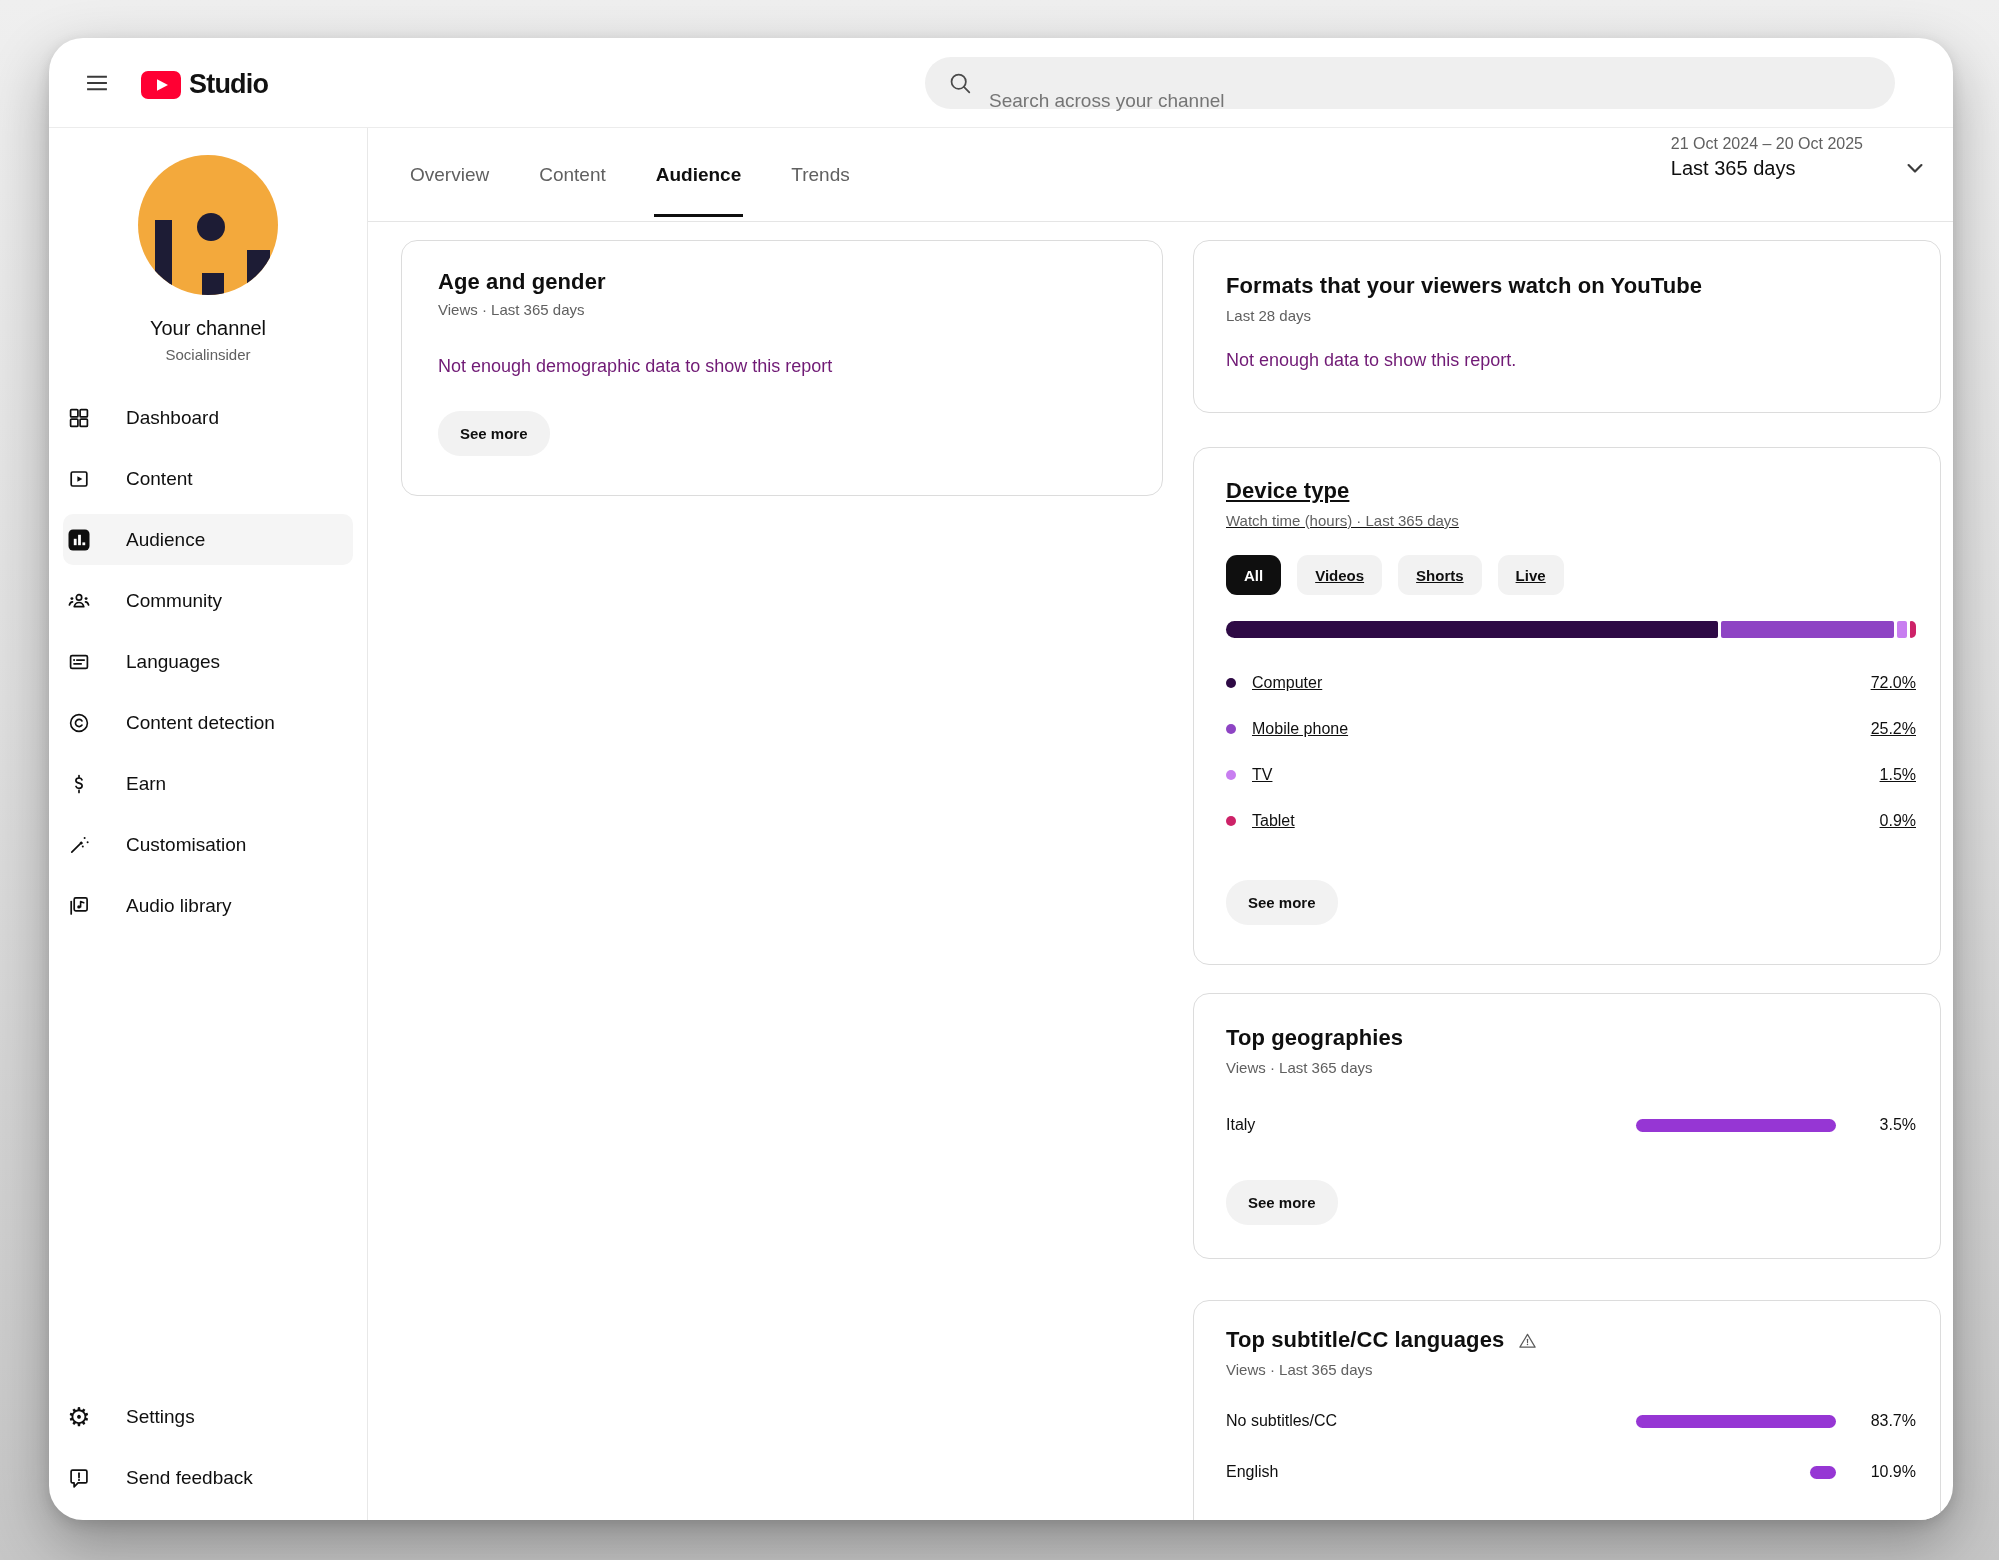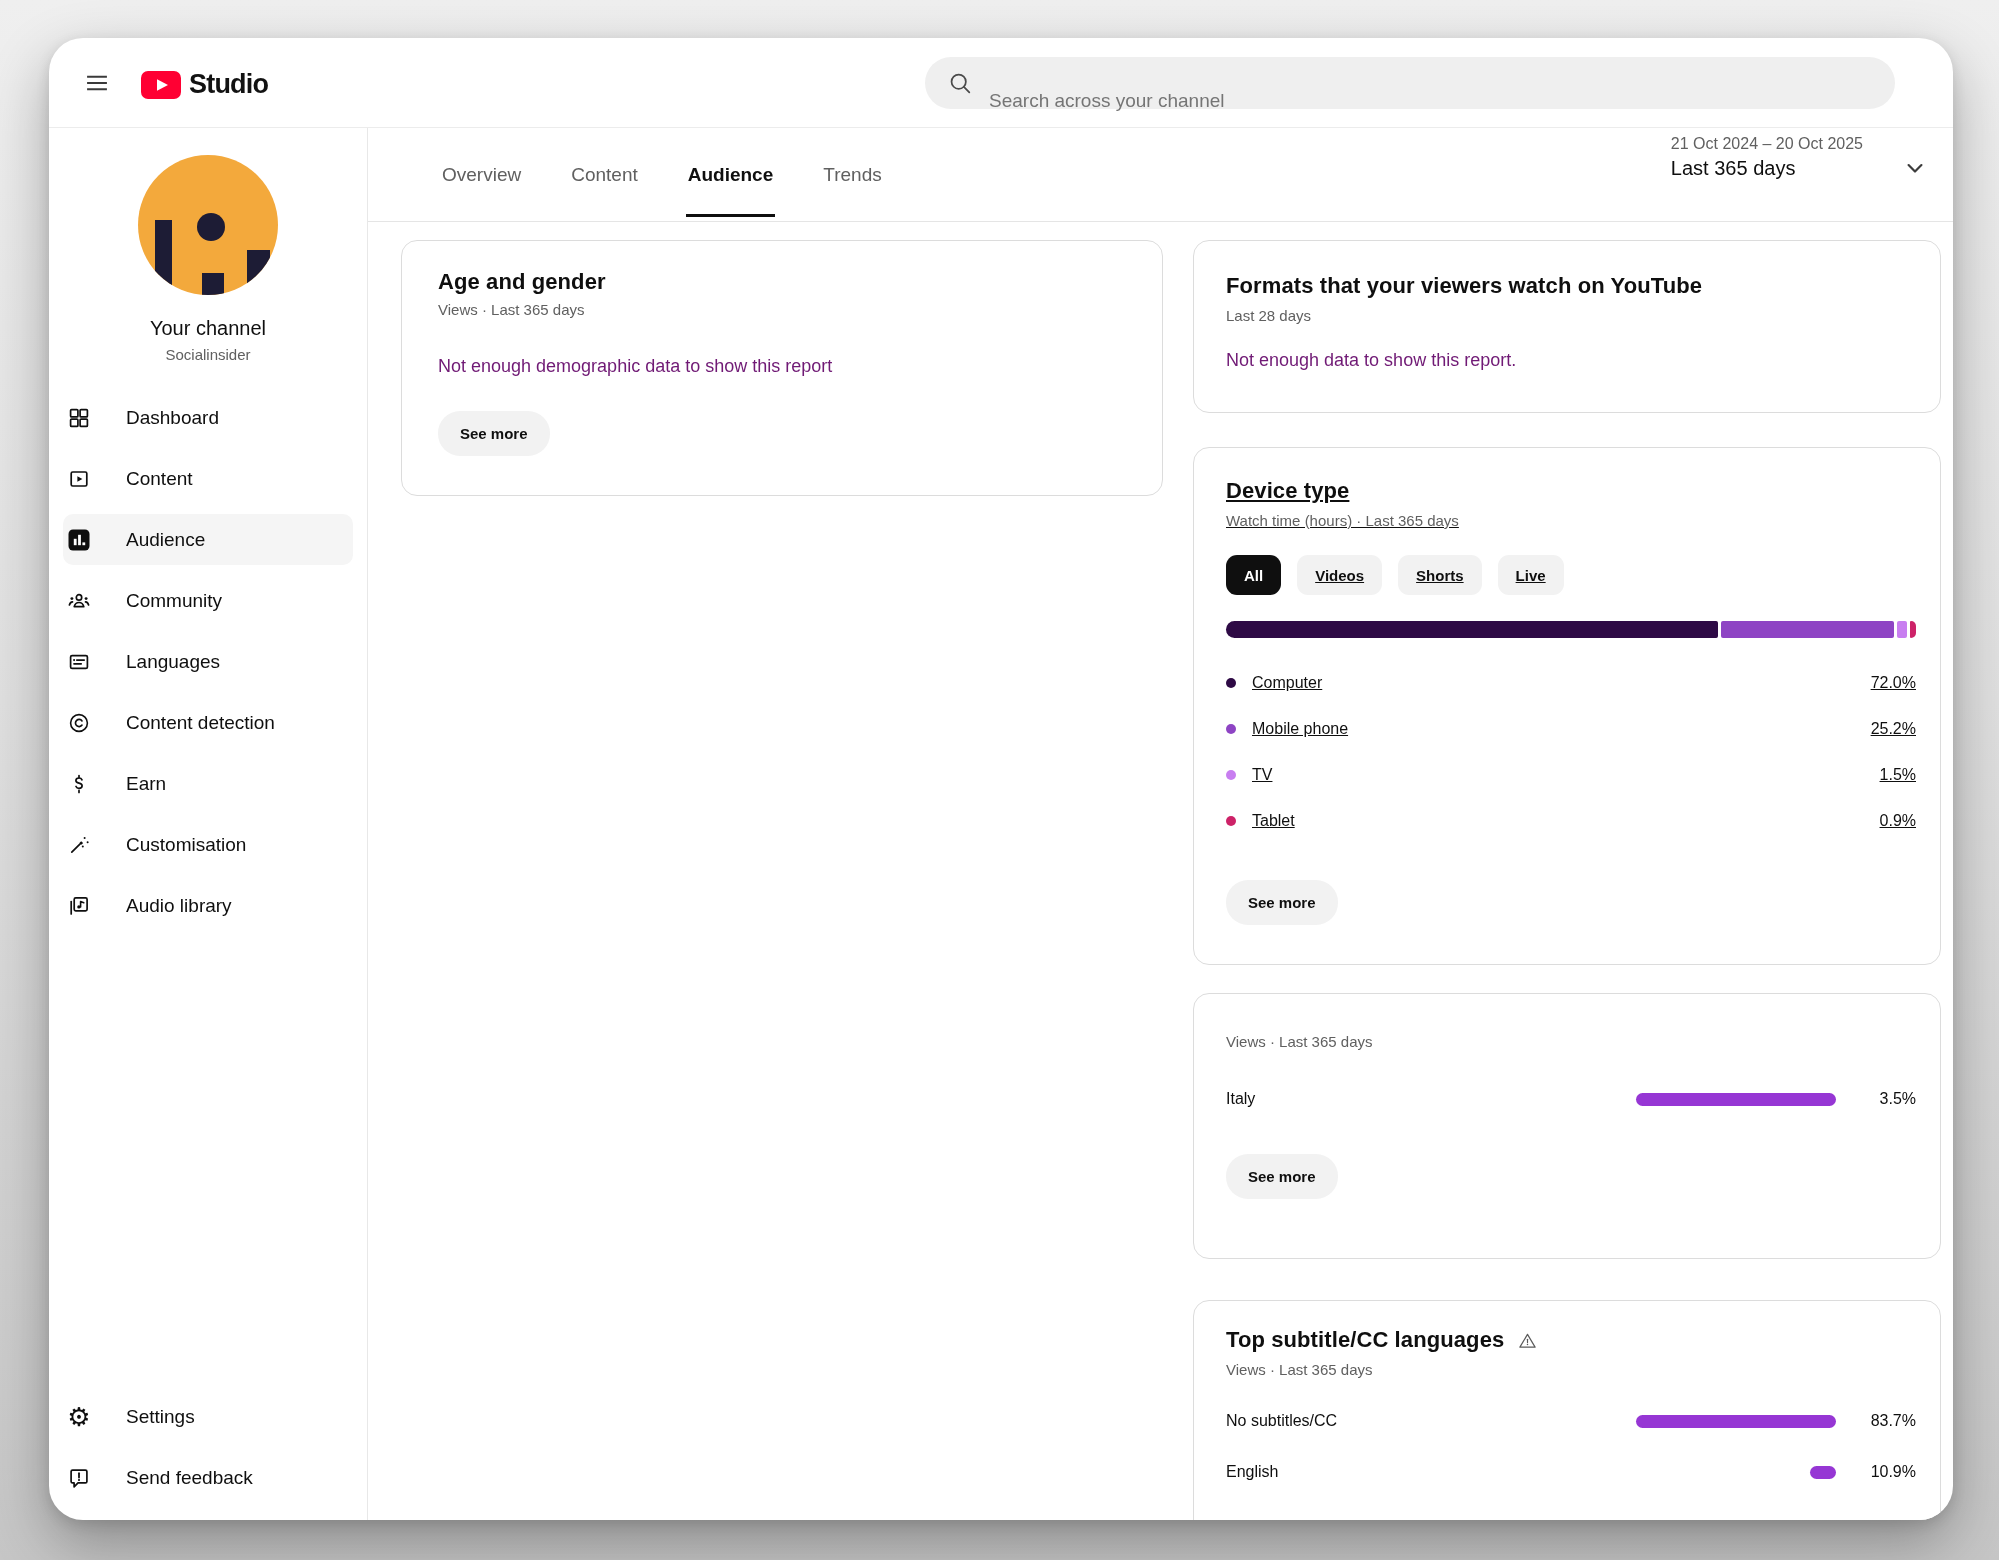--- a/index.html
+++ b/index.html
@@ -228,21 +228,21 @@
                 <path d="M12 7.2v4.3" stroke="#0f0f0f" stroke-width="1.8" stroke-linecap="round"></path>
                 <circle cx="12" cy="14" r="1.05" fill="#0f0f0f"></circle>
               </svg></span>
     <span class="side-label">Send feedback</span>
           </div>
         </div>
     </div>
 
     <div class="main">
       <div class="tabbar">
-        <div id="tabs" style="display:flex;gap:50px;margin-left:32px;">
+        <div id="tabs" style="display:flex;gap:50px;">
             <div class="tab">Overview</div>
             <div class="tab">Content</div>
             <div class="tab active">Audience</div>
             <div class="tab">Trends</div>
           </div>
         <div class="datepicker">
           <div class="dp-range">21 Oct 2024 – 20 Oct 2025</div>
           <div class="dp-label">Last 365 days</div>
         </div>
         <div class="dp-chevron">
@@ -301,20 +301,21 @@
               <div class="lrow">
      <span class="ldot" style="background:#cd2268"></span>
      <span class="llabel">Tablet</span>
      <span class="lvalue">0.9%</span>
               </div>
             </div>
           <div><span class="see-more">See more</span></div>
         </div>
 
         <div class="card" id="card-geo">
+          <div class="card-title">Top geographies</div>
           <div class="card-sub">Views · Last 365 days</div>
           <div class="rows" id="geo-rows">
               <div class="brow">
        <span class="brow-label">Italy</span>
        <span class="spacer"></span>
        <span class="track">
          <span class="hbar" style="width:200.0px;background:#9636d4"></span>
        </span>
        <span class="brow-value">3.5%</span>
               </div>

